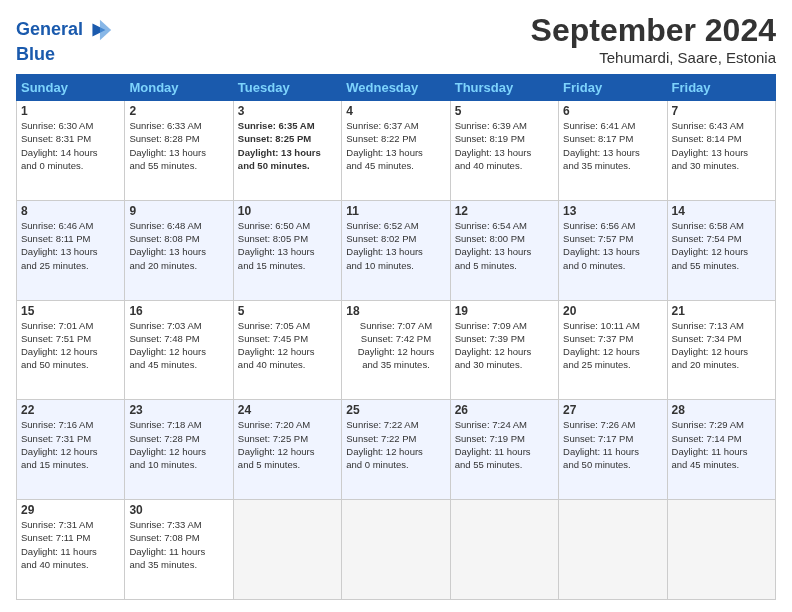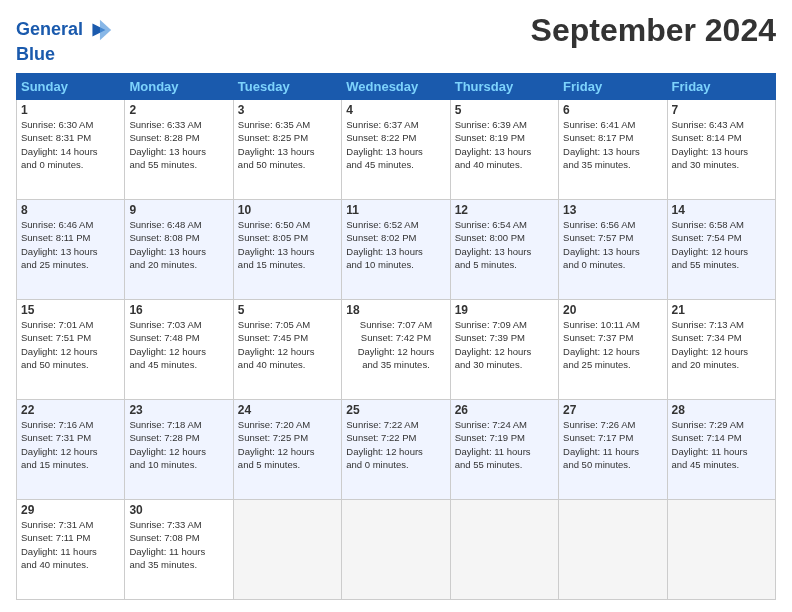--- a/index.html
+++ b/index.html
@@ -110,20 +110,21 @@
           <svg class="logo-icon" viewBox="0 0 30 30" xmlns="http://www.w3.org/2000/svg">
             <polygon points="8,8 22,15 8,22" fill="#1a5aad"></polygon>
             <polygon points="16,4 28,15 16,26" fill="#5599dd" opacity="0.7"></polygon>
           </svg>
         </div>
         <div style="font-size:18px;font-weight:bold;color:#1a5aad;">Blue</div>
       </div>
     </div>
     <div class="title-block">
       <div class="month-title">September 2024</div>
+      <div class="location">Tehumardi, Saare, Estonia</div>
     </div>
   </div>
 
   <table class="calendar">
     <thead>
       <tr>
         <th>Sunday</th>
         <th>Monday</th>
         <th>Tuesday</th>
         <th>Wednesday</th>
@@ -143,21 +144,21 @@
           </td>
           <td>
             <span class="day-num">2</span>
             <div class="day-info" style="white-space: pre-line;">Sunrise: 6:33 AM
 Sunset: 8:28 PM
 Daylight: 13 hours
 and 55 minutes.</div>
           </td>
           <td>
             <span class="day-num">3</span>
-            <div class="day-info" style="white-space: pre-line;">Sunrise: 6:35 AM
+            <div class="day-info" style="white-space: pre-line; font-weight: bold;">Sunrise: 6:35 AM
 Sunset: 8:25 PM
 Daylight: 13 hours
 and 50 minutes.</div>
           </td>
           <td>
             <span class="day-num">4</span>
             <div class="day-info" style="white-space: pre-line;">Sunrise: 6:37 AM
 Sunset: 8:22 PM
 Daylight: 13 hours
 and 45 minutes.</div>

